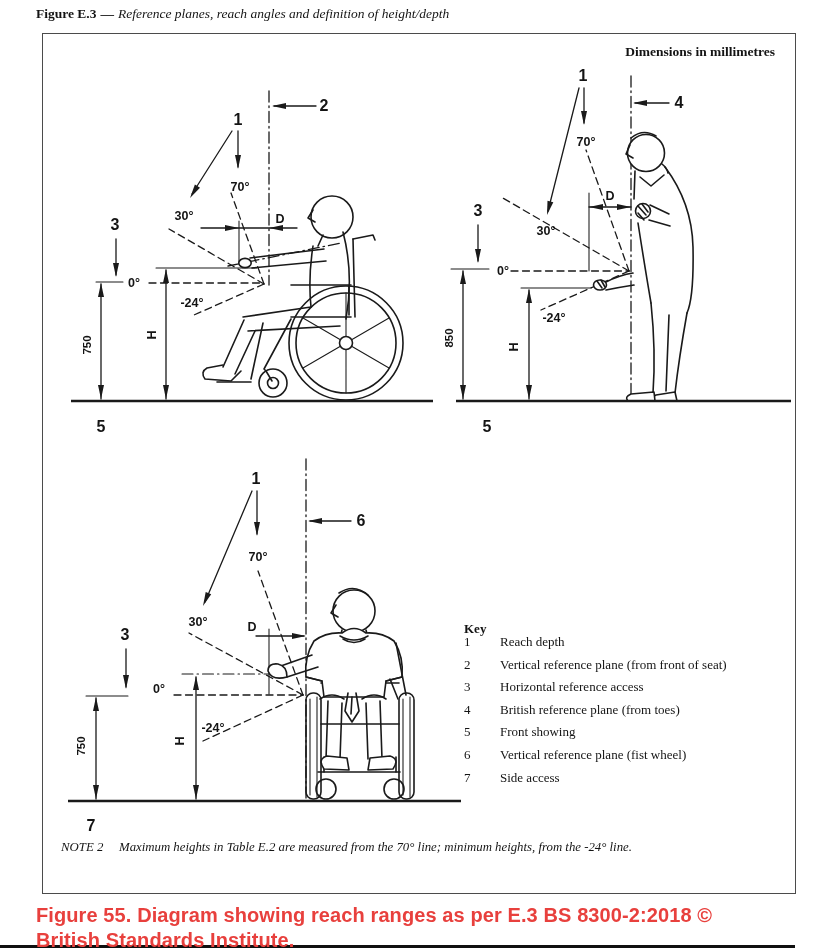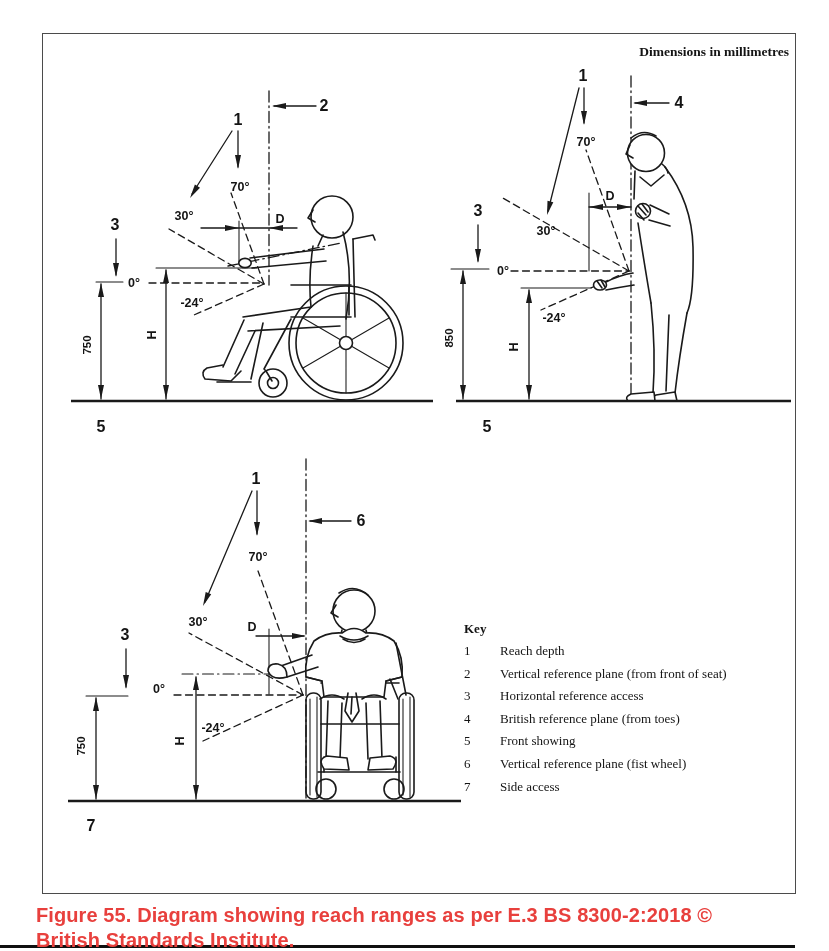--- a/index.html
+++ b/index.html
@@ -5,29 +5,29 @@
   html,body{margin:0;padding:0;background:#fff;}
   .page{position:relative;width:829px;height:951px;background:#ffffff;overflow:hidden;
         font-family:"Liberation Sans",sans-serif;color:#141414;}
   .fig-title{position:absolute;left:36px;top:6px;font-family:"Liberation Serif",serif;
         font-size:13.5px;white-space:nowrap;}
   .fig-title .prefix{font-weight:bold;}
   .fig-title .sep{font-weight:bold;margin:0 4px;}
   .fig-title .rest{font-style:italic;}
   .figure-box{position:absolute;left:42px;top:33px;width:752px;height:859px;
         border:1.6px solid #4b4b4b;background:#fff;}
-  .dims-note{position:absolute;top:10px;right:6px;font-family:"Liberation Serif",serif;
+  .dims-note{position:absolute;top:10px;right:20px;font-family:"Liberation Serif",serif;
         font-weight:bold;font-size:13.5px;margin-left:27px;}
   .dgm{position:absolute;}
   .dgm-a{left:18px;top:45px;}
   .dgm-b{left:398px;top:29px;}
   .dgm-c{left:13px;top:417px;}
   .key{position:absolute;left:421px;top:588px;width:322px;
         font-family:"Liberation Serif",serif;font-size:13px;line-height:1;}
-  .key-heading{font-weight:bold;margin-bottom:9px;}
+  .key-heading{font-weight:bold;}
   .key-row{display:flex;align-items:flex-start;height:22.6px;}
   .key-num{width:36px;flex:none;}
   .notes{position:absolute;left:18px;top:806px;width:716px;
         font-family:"Liberation Serif",serif;font-style:italic;font-size:12.8px;}
   .note-row{display:flex;margin-bottom:9px;}
   .note-label{width:58px;flex:none;}
   .caption{position:absolute;left:36px;top:903px;width:706px;color:#e8403d;
         font-weight:bold;font-size:20px;line-height:1.27;letter-spacing:.1px;z-index:2;}
   .bottom-rule{position:absolute;left:0;top:945px;width:795px;height:3px;background:#101010;z-index:1;}
   
@@ -43,20 +43,23 @@
   text.lbl{font-family:"Liberation Sans",sans-serif;font-weight:600;fill:#141414;text-anchor:middle;}
   .big{font-size:16px;}
   .ang{font-size:12.5px;}
   .sm{font-size:11.5px;}
 </style>
 </head>
 <body>
 
 <div class="page">
 
+  <div class="fig-title">
+    <span class="prefix">Figure E.3</span><span class="sep">—</span><span class="rest">Reference planes, reach angles and definition of height/depth</span>
+  </div>
 
   <div class="figure-box">
 
     <div class="dims-note">Dimensions in millimetres</div>
 
     <svg class="dgm dgm-a" width="380" height="356" viewBox="0 0 380 356">
       <g>
         <path class="ln ddot" d="M208,12 V206"></path>
         <path class="ln ddot" d="M167,187 L280,164"></path>
       </g>
@@ -305,20 +308,24 @@
         <span class="key-num">6</span>
         <span>Vertical reference plane (fist wheel)</span>
       </div>
       <div class="key-row">
         <span class="key-num">7</span>
         <span>Side access</span>
       </div>
     </div>
 
     <div class="notes">
+      <div class="note-row">
+        <span class="note-label">NOTE 2</span>
+        <span>Maximum heights in Table E.2 are measured from the 70° line; minimum heights, from the -24° line.</span>
+      </div>
     </div>
 
   </div>
 
   <div class="caption">Figure 55. Diagram showing reach ranges as per E.3 BS 8300-2:2018 © British Standards Institute.</div>
   <div class="bottom-rule"></div>
 
 </div>
 
 </body></html>

